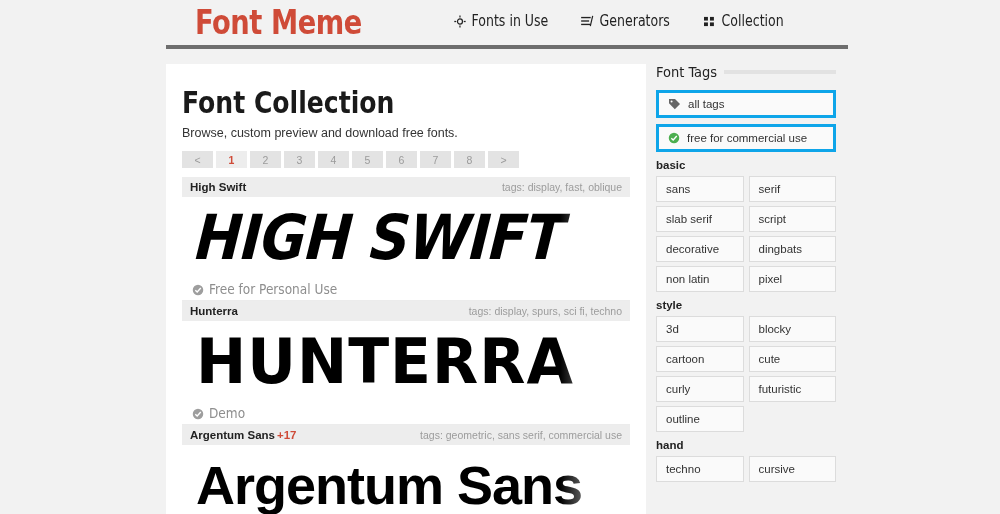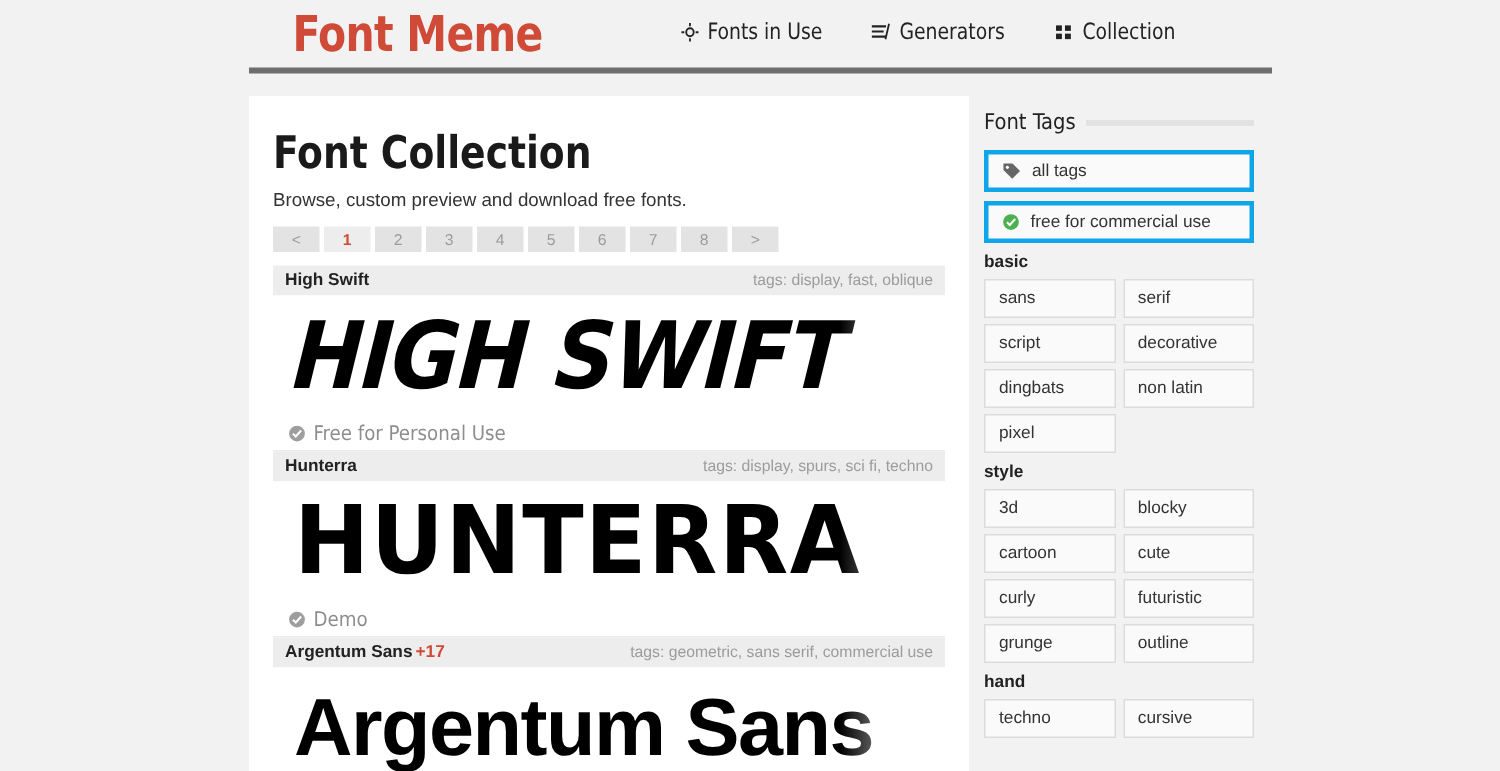--- a/index.html
+++ b/index.html
@@ -145,21 +145,21 @@
     display:flex; align-items:center; gap:5px;
     height:24px; padding-left:10px;
     border-bottom:1px solid #ececec;
     font-family:"DejaVu Sans Condensed","Liberation Sans Narrow","Liberation Sans", sans-serif;
     font-size:13.5px; color:#8e8e8e;
   }
   .license .chk { width:12px; height:12px; flex:none; }
 
   
   .sidebar {
-    position:absolute; left:656px; top:20px; width:180px;
+    position:absolute; left:656px; top:10px; width:180px;
   }
   .side-head {
     display:flex; align-items:center; gap:7px; margin-bottom:10px;
   }
   .side-title {
     font-family:"DejaVu Sans Condensed","Liberation Sans Narrow","Liberation Sans", sans-serif;
     font-size:14.5px; font-weight:normal; color:#222; white-space:nowrap;
   }
   .side-rule { flex:1; height:4px; background:#e2e2e2; }
   .side-btn {
@@ -328,36 +328,36 @@
             <path d="M4.4 8.2 L6.9 10.7 L11.7 5.3" fill="none" stroke="#fff" stroke-width="1.8"></path>
           </svg>
       </span>
       <span>free for commercial use</span>
     </div>
 
     <div class="group-label">basic</div>
     <div class="tag-grid">
       <div class="tag-btn">sans</div>
       <div class="tag-btn">serif</div>
+      <div class="tag-btn">slab serif</div>
       <div class="tag-btn">script</div>
       <div class="tag-btn">decorative</div>
       <div class="tag-btn">dingbats</div>
       <div class="tag-btn">non latin</div>
       <div class="tag-btn">pixel</div>
     </div>
 
     <div class="group-label">style</div>
     <div class="tag-grid">
       <div class="tag-btn">3d</div>
       <div class="tag-btn">blocky</div>
       <div class="tag-btn">cartoon</div>
       <div class="tag-btn">cute</div>
       <div class="tag-btn">curly</div>
       <div class="tag-btn">futuristic</div>
-      <div class="tag-btn">grunge</div>
       <div class="tag-btn">outline</div>
     </div>
 
     <div class="group-label">hand</div>
     <div class="tag-grid">
       <div class="tag-btn">techno</div>
       <div class="tag-btn">cursive</div>
     </div>
   </div>
 </div>

